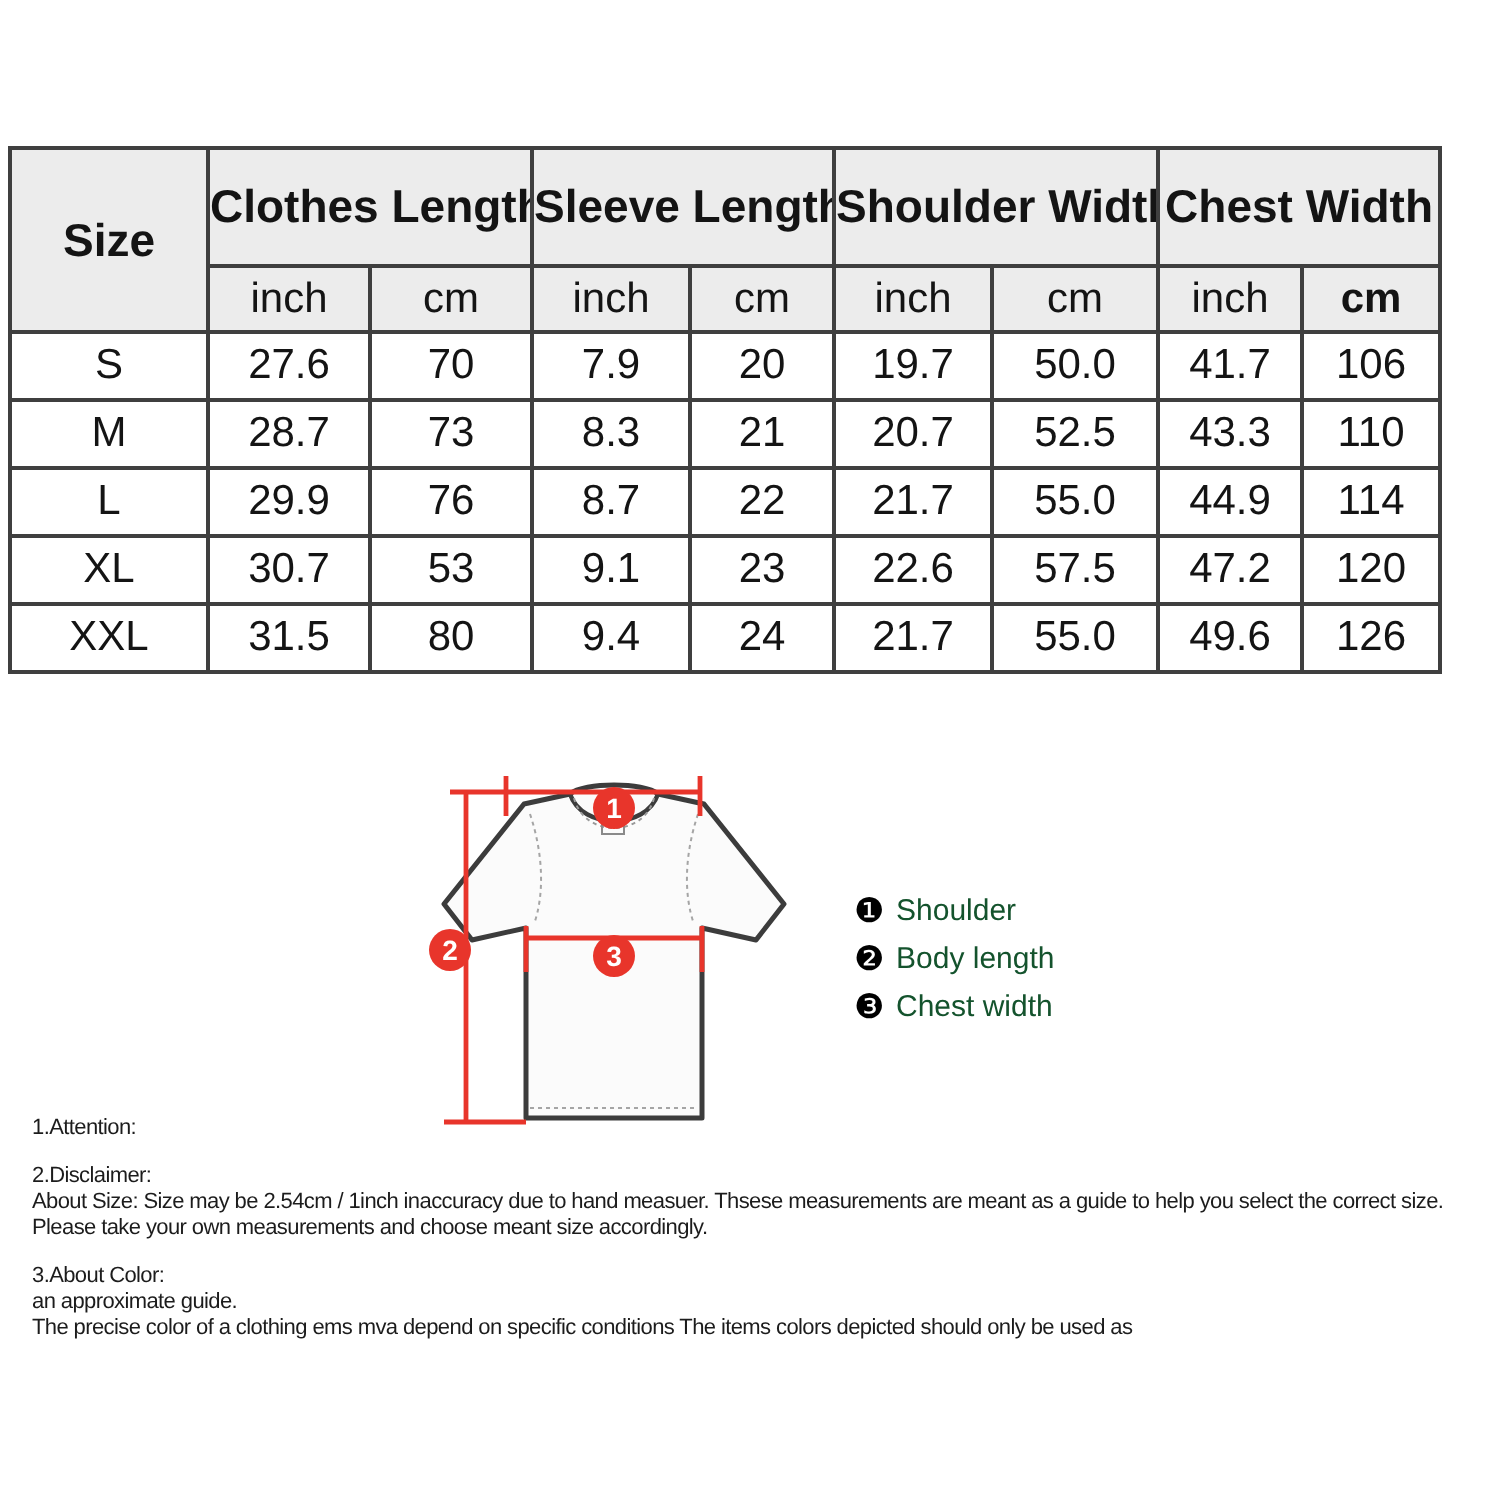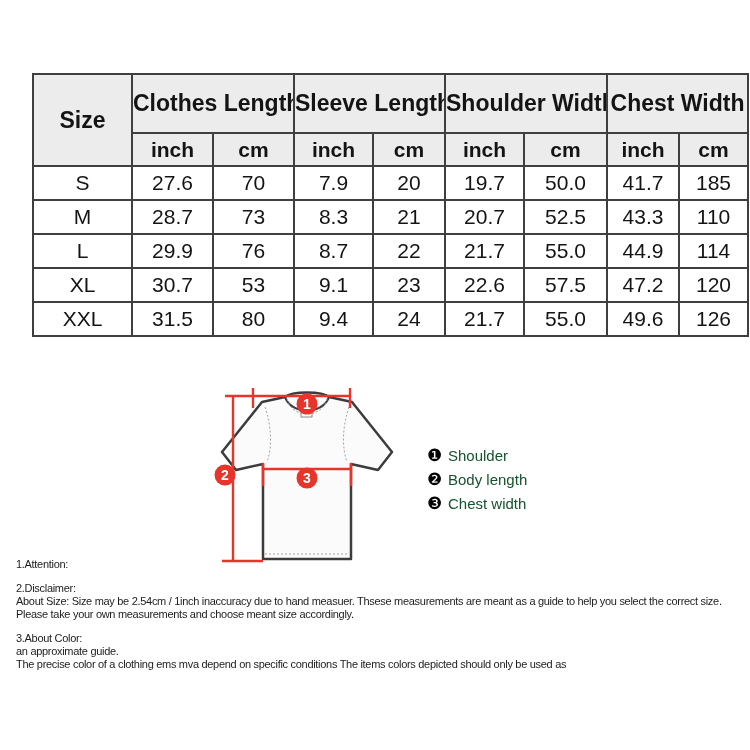--- a/index.html
+++ b/index.html
@@ -3,28 +3,28 @@
 <meta charset="utf-8">
 <style>
   * { margin:0; padding:0; box-sizing:border-box; }
   html,body { background:#fff; }
   body {
     position:relative; width:750px; height:750px;
     font-family:"Liberation Sans", sans-serif; color:#141414; overflow:hidden;
   }
 
   
-  .size-table-wrap { position:absolute; left:32px; top:73px; }
+  .size-table-wrap { position:absolute; left:4px; top:73px; }
   table.size-table { border-collapse:collapse; table-layout:fixed; width:715px; }
   table.size-table th, table.size-table td {
     border:2px solid #3f3f3f; text-align:center; vertical-align:middle;
     white-space:nowrap; overflow:hidden;
   }
   tr.group-row th { height:59px; background:#ececec; font-size:23px; font-weight:bold; line-height:1.15; }
-  tr.units-row th { height:33px; background:#ececec; font-size:21px; font-weight:bold; }
+  tr.units-row th { height:33px; background:#ececec; font-size:21px; font-weight:normal; }
   tr.units-row th.bold-unit { font-weight:bold; }
   th.size-head { background:#ececec; font-size:23px; font-weight:bold; }
   tr.data-row td { height:34px; font-size:21px; background:#fff; }
 
   
   .diagram-svg { position:absolute; left:175px; top:378px; }
 
   
   .legend { position:absolute; left:427px; top:443px; }
   .legend-item { display:flex; align-items:center; height:24px; }
@@ -73,21 +73,21 @@
     </tr>
     <tr class="data-row">
       <td>S</td>
       <td>27.6</td>
       <td>70</td>
       <td>7.9</td>
       <td>20</td>
       <td>19.7</td>
       <td>50.0</td>
       <td>41.7</td>
-      <td>185</td>
+      <td>106</td>
     </tr>
     <tr class="data-row">
       <td>M</td>
       <td>28.7</td>
       <td>73</td>
       <td>8.3</td>
       <td>21</td>
       <td>20.7</td>
       <td>52.5</td>
       <td>43.3</td>

